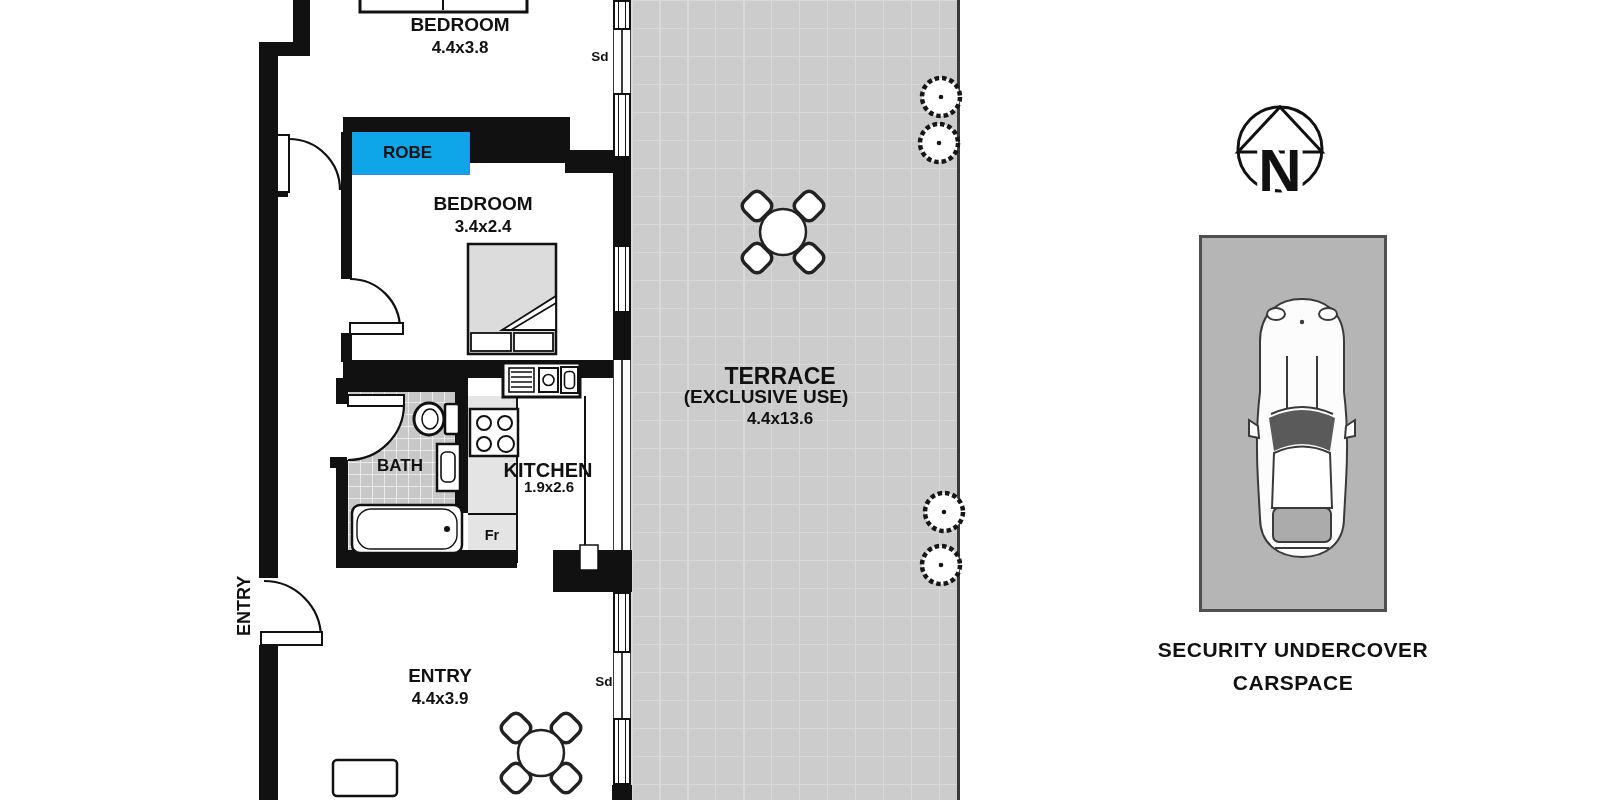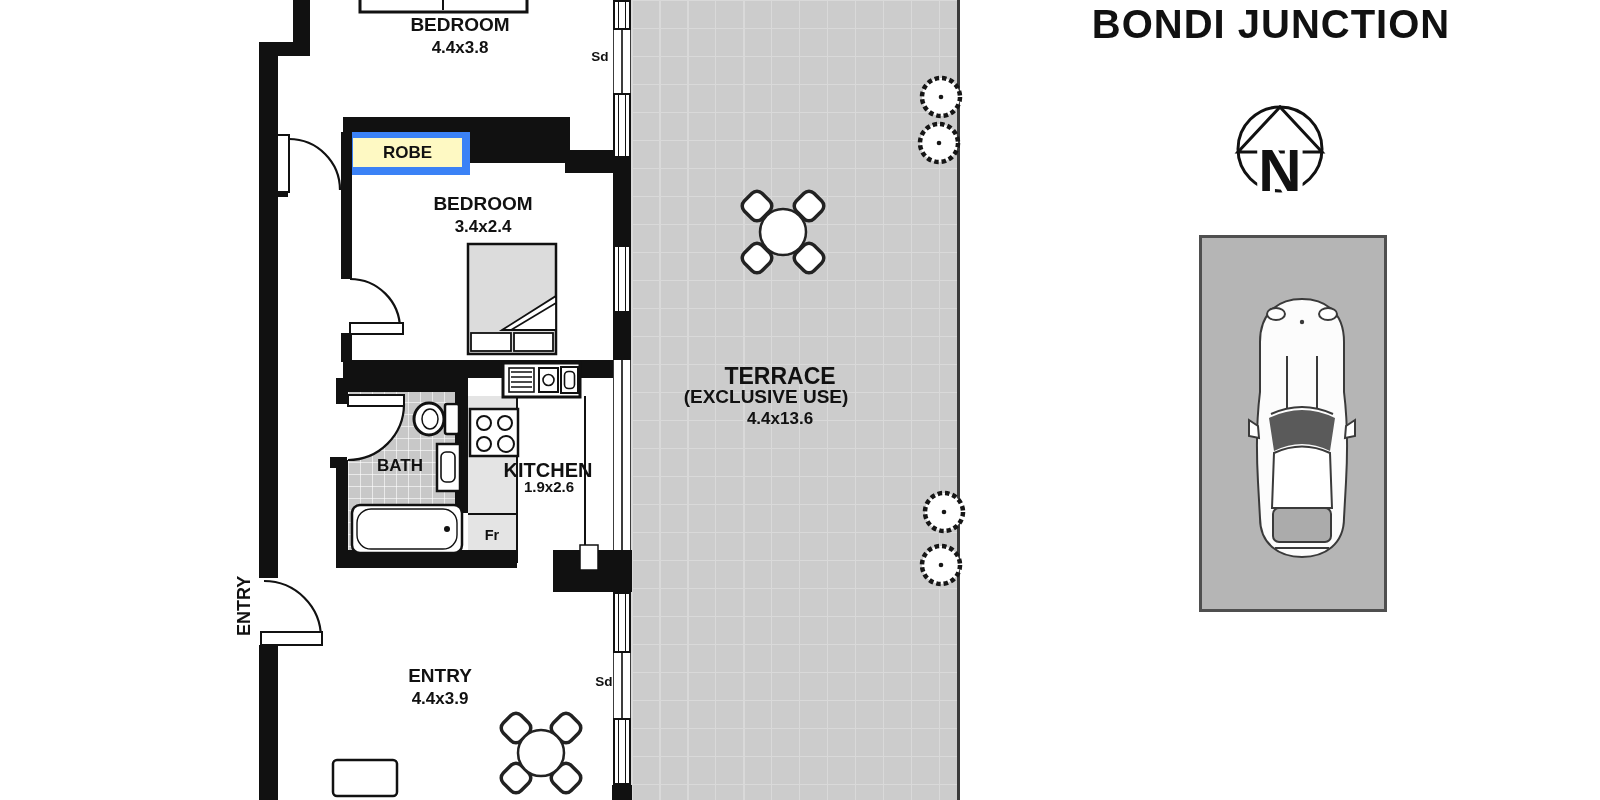--- a/index.html
+++ b/index.html
@@ -12,21 +12,21 @@
   .win::before,.win::after{content:"";position:absolute;top:0;bottom:0;width:1.8px;background:#111;}
   .win::before{left:2.6px;} .win::after{right:2.6px;}
   .gap{position:absolute;left:613px;width:18px;background:#fff;border-left:1.5px solid #3c3c3c;border-right:1.5px solid #3c3c3c;box-sizing:border-box;}
   .gap::before{content:"";position:absolute;top:0;bottom:0;left:50%;width:1.5px;margin-left:-.75px;background:#3c3c3c;}
   #terrace{position:absolute;left:631px;top:0;width:326px;height:800px;background-color:#cccccc;border-right:3px solid #3a3a3a;
     background-image:repeating-linear-gradient(to right,#d9d9d9 0,#d9d9d9 1.5px,transparent 1.5px,transparent 28px),
                      repeating-linear-gradient(to bottom,#d9d9d9 0,#d9d9d9 1.5px,transparent 1.5px,transparent 28px);}
   #bathtile{position:absolute;left:348px;top:390px;width:112px;height:163px;background-color:#c8c8c8;
     background-image:repeating-linear-gradient(to right,rgba(255,255,255,.6) 0,rgba(255,255,255,.6) 1px,transparent 1px,transparent 12px),
                      repeating-linear-gradient(to bottom,rgba(255,255,255,.6) 0,rgba(255,255,255,.6) 1px,transparent 1px,transparent 12px);}
-  #robebox{position:absolute;left:345px;top:130px;width:125px;height:45px;background:#fef9c3;border:8px solid #3b82f6;
+  #robebox{position:absolute;left:345px;top:130px;width:125px;height:45px;background:#0ea5e9;border:1px solid #3b82f6;
     box-sizing:border-box;display:flex;align-items:center;justify-content:center;font-weight:bold;font-size:17px;text-align:right;}
   #counter{position:absolute;left:468px;top:396px;width:49px;height:117px;background:#e4e4e4;}
   #frbox{position:absolute;left:468px;top:513px;width:49px;height:50px;background:#e4e4e4;border-top:2px solid #111;box-sizing:border-box;}
   #carspace{position:absolute;left:1199px;top:235px;width:188px;height:377px;background:#b5b5b5;border:3px solid #4f4f4f;box-sizing:border-box;}
   svg{position:absolute;left:0;top:0;pointer-events:none;}
   .z1{z-index:1}.z2{z-index:2}.z4{z-index:4}.z5{z-index:5}
 </style>
 </head>
 <body>
 
@@ -224,16 +224,17 @@
 
   <div class="label z5" style="left:190px;top:596px;width:110px;font-size:18px;transform:rotate(-90deg)">ENTRY</div>
 
   <div class="label z5" style="left:670px;top:364px;width:220px;font-size:23px">TERRACE</div>
   <div class="label z5" style="left:656px;top:387px;width:220px;font-size:19px">(EXCLUSIVE USE)</div>
   <div class="label z5" style="left:670px;top:410px;width:220px;font-size:17px">4.4x13.6</div>
 
   <div class="label z5" style="left:586px;top:50px;width:28px;font-size:13.5px">Sd</div>
   <div class="label z5" style="left:590px;top:675px;width:28px;font-size:13.5px">Sd</div>
 
-  <div class="label z5" style="left:1061px;top:2px;width:420px;font-size:40px;letter-spacing:1px">BONDI JUNCTION</div>
-
+
+  <div class="label z5" style="left:1113px;top:638px;width:360px;font-size:21px;letter-spacing:.5px">SECURITY UNDERCOVER</div>
+  <div class="label z5" style="left:1113px;top:671px;width:360px;font-size:21px;letter-spacing:.5px">CARSPACE</div>
 
 </div>
 
 </body></html>

